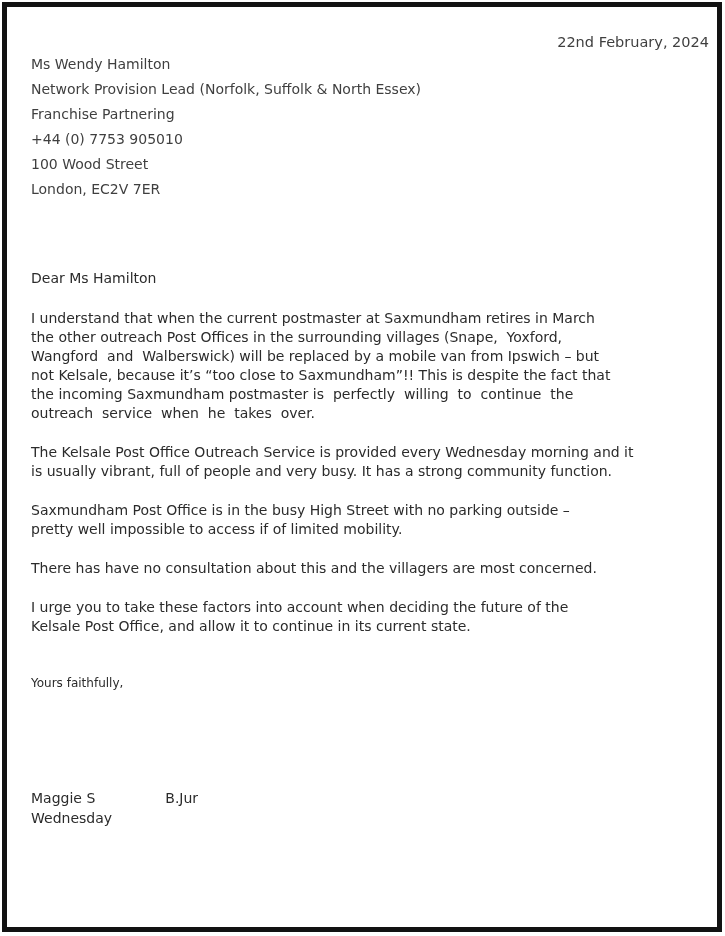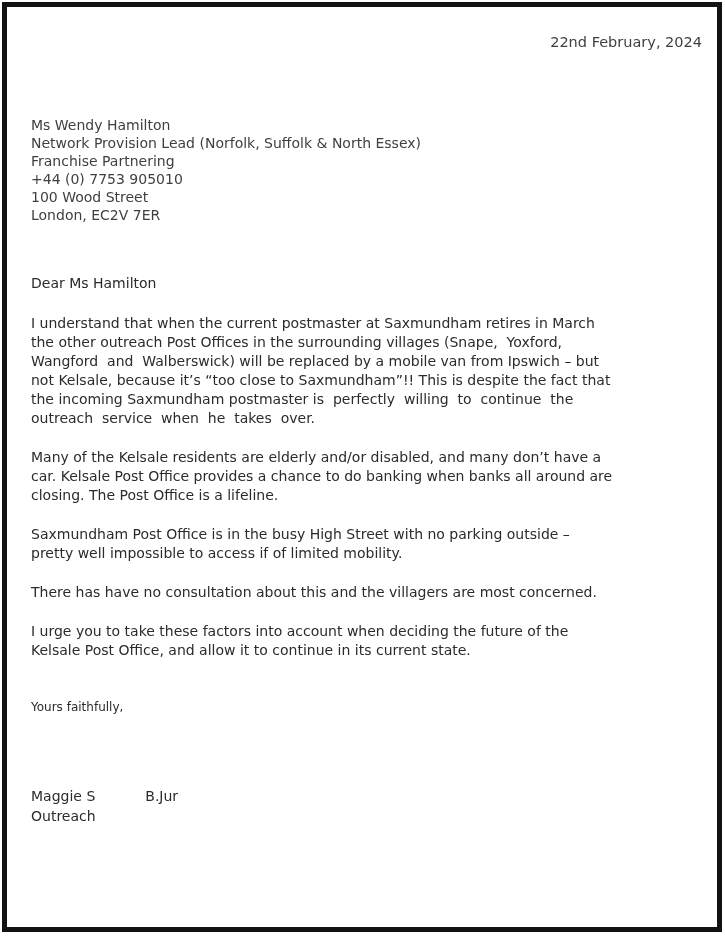--- a/index.html
+++ b/index.html
@@ -16,58 +16,57 @@
   }
   .page-frame {
     position: absolute;
     top: 2px;
     left: 2px;
     right: 3px;
     bottom: 4px;
     border: 5px solid var(--border, #121212);
     background: var(--page_bg, #ffffff);
     box-sizing: border-box;
-    padding: 25px 15px 0 24px;
+    padding: 25px 8px 0 24px;
   }
   .date-line {
     text-align: right;
     font-size: 14.5px;
     line-height: 20px;
     color: var(--header_text, #3f3f3f);
   }
   .recipient {
-    margin-top: 64px;
     font-size: 14px;
-    line-height: 18px;
+    line-height: 25px;
     color: var(--header_text, #3f3f3f);
     white-space: pre-wrap;
   }
   .salutation {
-    margin-top: 50px;
+    margin-top: 67px;
     font-size: 14px;
     line-height: 19.5px;
     color: var(--text, #2b2b2b);
   }
   .body-para {
     margin: 20px 0 0 0;
     font-size: 14px;
     line-height: 19px;
     color: var(--text, #2b2b2b);
     white-space: pre-wrap;
   }
   .closing {
     margin-top: 38px;
     font-size: 12px;
     line-height: 19.5px;
     color: var(--text, #2b2b2b);
   }
   .sig-row {
-    margin-top: 70px;
+    margin-top: 96px;
     display: flex;
-    gap: 50px;
+    gap: 70px;
     font-size: 14px;
     line-height: 19.5px;
     color: var(--text, #2b2b2b);
   }
   .sig-title {
     font-size: 14px;
     line-height: 19.5px;
     color: var(--text, #2b2b2b);
   }
 </style>
@@ -87,35 +86,34 @@
 
   <div class="salutation">Dear Ms Hamilton</div>
 
   <p class="body-para">I understand that when the current postmaster at Saxmundham retires in March
 the other outreach Post Offices in the surrounding villages (Snape,  Yoxford,
 Wangford  and  Walberswick) will be replaced by a mobile van from Ipswich – but
 not Kelsale, because it’s “too close to Saxmundham”!! This is despite the fact that
 the incoming Saxmundham postmaster is  perfectly  willing  to  continue  the
 outreach  service  when  he  takes  over.</p>
 
+  <p class="body-para">The Kelsale Post Office Outreach Service is provided every Wednesday morning and it
+is usually vibrant, full of people and very busy. It has a strong community function.</p>
 
-  <p class="body-para">Many of the Kelsale residents are elderly and/or disabled, and many don’t have a
-car. Kelsale Post Office provides a chance to do banking when banks all around are
-closing. The Post Office is a lifeline.</p>
 
   <p class="body-para">Saxmundham Post Office is in the busy High Street with no parking outside –
 pretty well impossible to access if of limited mobility.</p>
 
   <p class="body-para">There has have no consultation about this and the villagers are most concerned.</p>
 
   <p class="body-para">I urge you to take these factors into account when deciding the future of the
 Kelsale Post Office, and allow it to continue in its current state.</p>
 
   <div class="closing">Yours faithfully,</div>
 
   <div class="sig-row">
     <span>Maggie S</span>
     <span>B.Jur</span>
   </div>
 
-  <div class="sig-title">Outreach</div>
+  <div class="sig-title">Wednesday</div>
 
 </div>
 
 </body></html>

